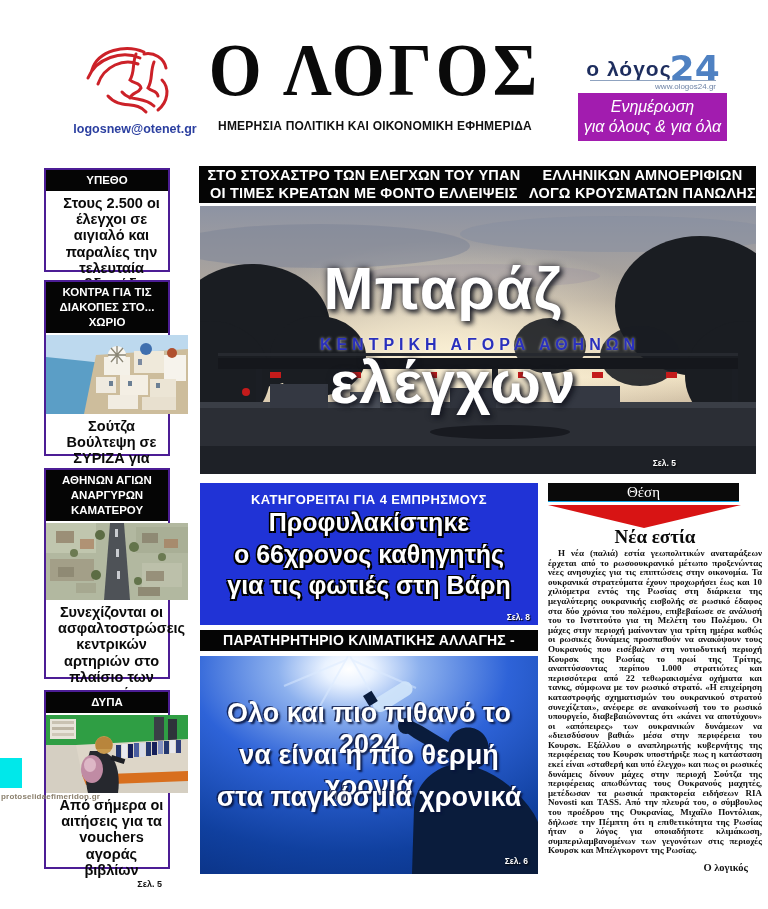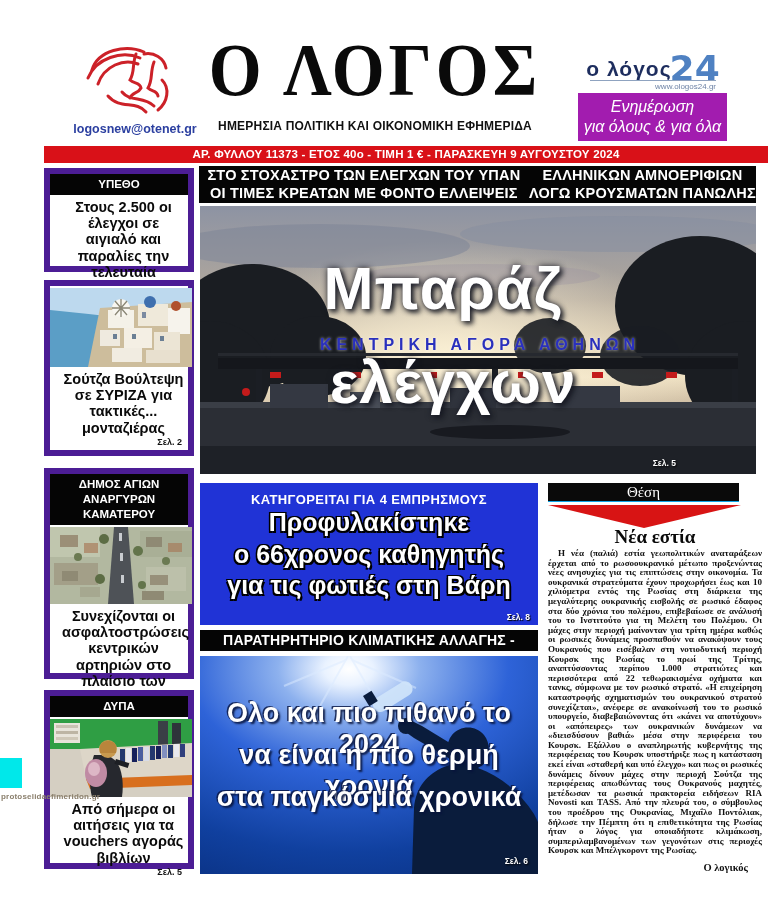--- a/index.html
+++ b/index.html
@@ -27,21 +27,21 @@
       display:flex;flex-direction:column;justify-content:center;line-height:1.25;}
   #issue-bar{left:44px;top:146px;width:724px;height:17px;background:#d91118;
       color:#fff;font-weight:bold;font-size:11.5px;text-align:center;line-height:17px;letter-spacing:.2px;}
 
   
   #top-banner{left:199px;top:166px;width:557px;height:37px;background:#050505;color:#fff;
       font-weight:bold;font-size:14.5px;text-align:center;display:flex;
       justify-content:center;line-height:1.25;letter-spacing:.2px;}
 
   
-  .side-box{left:44px;width:150px;border:6px solid #4c1d95;background:#fff;box-sizing:border-box;}
+  .side-box{left:44px;width:126px;border:2px solid #4c1d95;background:#fff;box-sizing:border-box;}
   .side-kicker{background:#050505;color:#fff;font-weight:bold;font-size:11.5px;
       text-align:center;padding:3px 2px;line-height:1.3;}
   .side-head{font-weight:bold;color:#0a0a0a;text-align:center;font-size:14.5px;line-height:1.12;
       padding:4px 3px 0 12px;}
   .side-page{font-weight:bold;font-size:9px;text-align:right;padding:1px 6px 3px 0;color:#111;}
   .side-img{display:block;width:142px;margin:2px auto 0 auto;}
   #side-box-0{top:168px;height:104px;}
   #side-box-1{top:280px;height:176px;}
   #side-box-2{top:468px;height:211px;}
   #side-box-3{top:690px;height:179px;}
@@ -120,34 +120,34 @@
   <div id="site-logo" class="abs">
     <span class="word">ο λόγος</span><span class="num">24</span>
   </div>
   <div id="site-url" class="abs">www.ologos24.gr</div>
 
   <div id="tagline-box" class="abs">
     <div>Ενημέρωση</div>
     <div>για όλους &amp; για όλα</div>
   </div>
 
-  <div id="issue-bar" class="abs">ΑΡ. ΦΥΛΛΟΥ 11373 - ΕΤΟΣ 40ο - ΤΙΜΗ 1 € - ΠΑΡΑΣΚΕΥΗ 9 ΑΥΓΟΥΣΤΟΥ 2024</div>
 
   <div id="top-banner" class="abs">
     <div>ΣΤΟ ΣΤΟΧΑΣΤΡΟ ΤΩΝ ΕΛΕΓΧΩΝ ΤΟΥ ΥΠΑΝ ΟΙ ΤΙΜΕΣ ΚΡΕΑΤΩΝ ΜΕ ΦΟΝΤΟ ΕΛΛΕΙΨΕΙΣ</div>
     <div>ΕΛΛΗΝΙΚΩΝ ΑΜΝΟΕΡΙΦΙΩΝ ΛΟΓΩ ΚΡΟΥΣΜΑΤΩΝ ΠΑΝΩΛΗΣ</div>
   </div>
 
   <div id="side-box-0" class="abs side-box">
     <div class="side-kicker">ΥΠΕΘΟ</div>
     <div class="side-head">Στους 2.500 οι έλεγχοι σε αιγιαλό και παραλίες την τελευταία εβδομάδα</div>
     <div class="side-page">Σελ. 3</div>
   </div>
 
   <div id="side-box-1" class="abs side-box">
+    <div class="side-kicker">ΚΟΝΤΡΑ ΓΙΑ ΤΙΣ ΔΙΑΚΟΠΕΣ ΣΤΟ... ΧΩΡΙΟ</div>
     <svg class="side-img" height="79" viewBox="0 0 142 79">
       <rect width="142" height="79" fill="#c9dff0"></rect>
       <rect y="0" width="142" height="26" fill="#bdd9ee"></rect>
       <polygon points="0,22 58,28 44,79 0,79" fill="#5b9ec6"></polygon>
       <polygon points="50,20 142,14 142,79 38,79" fill="#cdbd9c"></polygon>
       <rect x="58" y="22" width="26" height="18" fill="#f4f1e8"></rect>
       <rect x="88" y="16" width="30" height="22" fill="#efe9da"></rect>
       <rect x="118" y="20" width="22" height="26" fill="#f6f3ec"></rect>
       <rect x="50" y="42" width="20" height="16" fill="#efeadf"></rect>
       <rect x="74" y="40" width="28" height="20" fill="#f4efe4"></rect>
@@ -161,21 +161,21 @@
       <rect x="63" y="46" width="4" height="5" fill="#6b7f94"></rect>
       <rect x="82" y="46" width="4" height="5" fill="#6b7f94"></rect>
       <rect x="110" y="48" width="4" height="5" fill="#6b7f94"></rect>
       <rect x="92" y="24" width="4" height="6" fill="#7b8aa0"></rect>
     </svg>
     <div class="side-head">Σούτζα Βούλτεψη σε ΣΥΡΙΖΑ για τακτικές... μονταζιέρας</div>
     <div class="side-page">Σελ. 2</div>
   </div>
 
   <div id="side-box-2" class="abs side-box">
-    <div class="side-kicker">ΔΗΜΟΣ ΑΓΙΩΝ ΑΝΑΡΓΥΡΩΝ ΚΑΜΑΤΕΡΟΥ</div>
+    <div class="side-kicker">ΑΘΗΝΩΝ ΑΓΙΩΝ ΑΝΑΡΓΥΡΩΝ ΚΑΜΑΤΕΡΟΥ</div>
     <svg class="side-img" height="77" viewBox="0 0 142 77">
       <rect width="142" height="77" fill="#b2b8a0"></rect>
       <rect x="0" y="0" width="50" height="30" fill="#c0c6ae"></rect>
       <rect x="90" y="4" width="52" height="26" fill="#a9af96"></rect>
       <rect x="4" y="36" width="44" height="22" fill="#a39f88"></rect>
       <rect x="96" y="40" width="40" height="24" fill="#bcc0aa"></rect>
       <rect x="10" y="8" width="18" height="12" fill="#9b8f77"></rect>
       <rect x="34" y="16" width="14" height="10" fill="#b09274"></rect>
       <rect x="96" y="10" width="16" height="10" fill="#8f8a74"></rect>
       <rect x="118" y="16" width="14" height="9" fill="#a78b6d"></rect>

